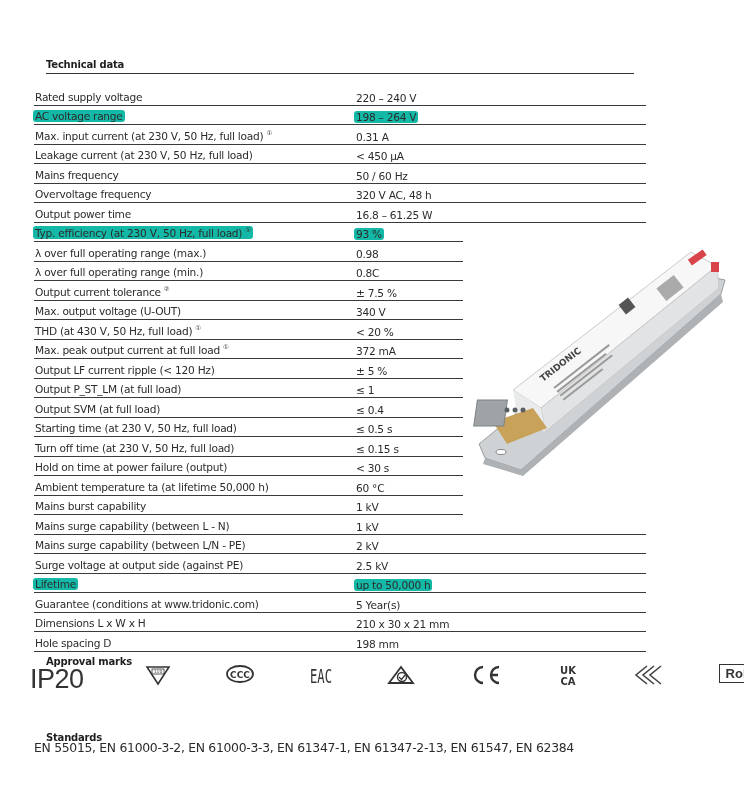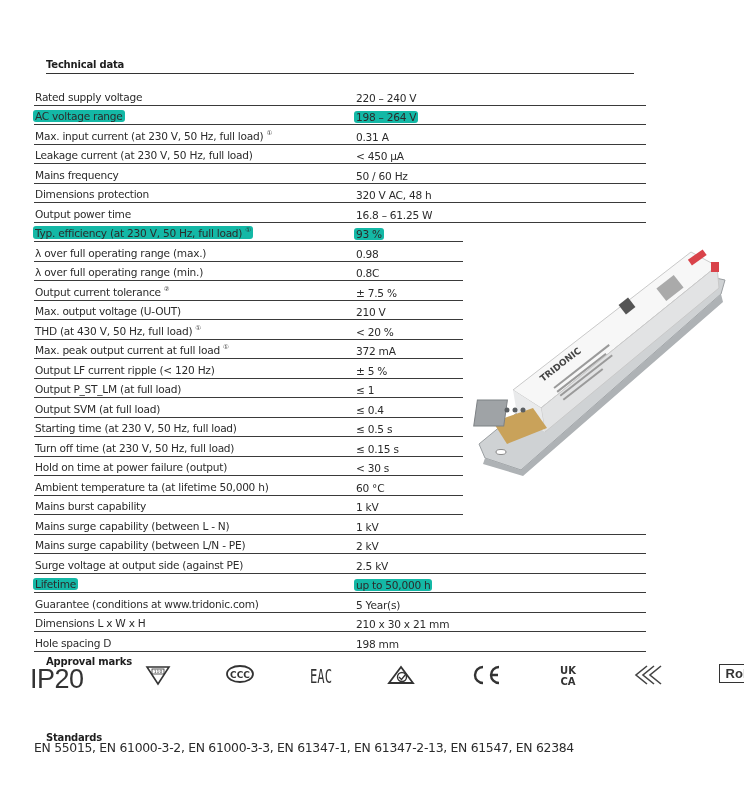--- a/index.html
+++ b/index.html
@@ -46,21 +46,21 @@
       </div>
       <div class="row full">
         <span class="lbl"><span>Leakage current (at 230 V, 50 Hz, full load)</span></span>
         <span class="val">&lt; 450 µA</span>
       </div>
       <div class="row full">
         <span class="lbl"><span>Mains frequency</span></span>
         <span class="val">50 / 60 Hz</span>
       </div>
       <div class="row full">
-        <span class="lbl"><span>Dimensions protection</span></span>
+        <span class="lbl"><span>Overvoltage frequency</span></span>
         <span class="val">320 V AC, 48 h</span>
       </div>
       <div class="row full">
         <span class="lbl"><span>Output power time</span></span>
         <span class="val">16.8 – 61.25 W</span>
       </div>
       <div class="row narrow">
         <span class="lbl hl"><span>Typ. efficiency (at 230 V, 50 Hz, full load)</span><span class="sup">①</span></span>
         <span class="val hl">93 %</span>
       </div>
@@ -71,21 +71,21 @@
       <div class="row narrow">
         <span class="lbl"><span>λ over full operating range (min.)</span></span>
         <span class="val">0.8C</span>
       </div>
       <div class="row narrow">
         <span class="lbl"><span>Output current tolerance</span><span class="sup">②</span></span>
         <span class="val">± 7.5 %</span>
       </div>
       <div class="row narrow">
         <span class="lbl"><span>Max. output voltage (U-OUT)</span></span>
-        <span class="val">210 V</span>
+        <span class="val">340 V</span>
       </div>
       <div class="row narrow">
         <span class="lbl"><span>THD (at 430 V, 50 Hz, full load)</span><span class="sup">①</span></span>
         <span class="val">&lt; 20 %</span>
       </div>
       <div class="row narrow">
         <span class="lbl"><span>Max. peak output current at full load</span><span class="sup">①</span></span>
         <span class="val">372 mA</span>
       </div>
       <div class="row narrow">

